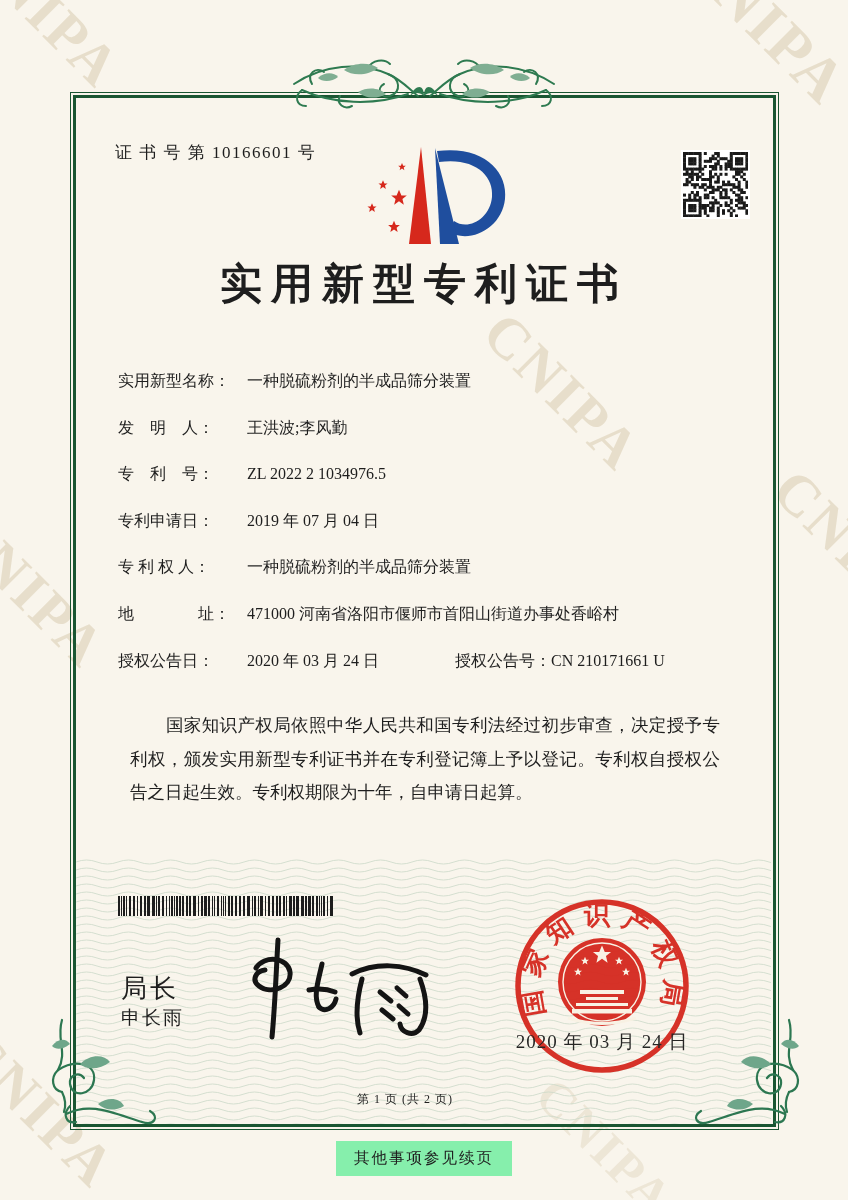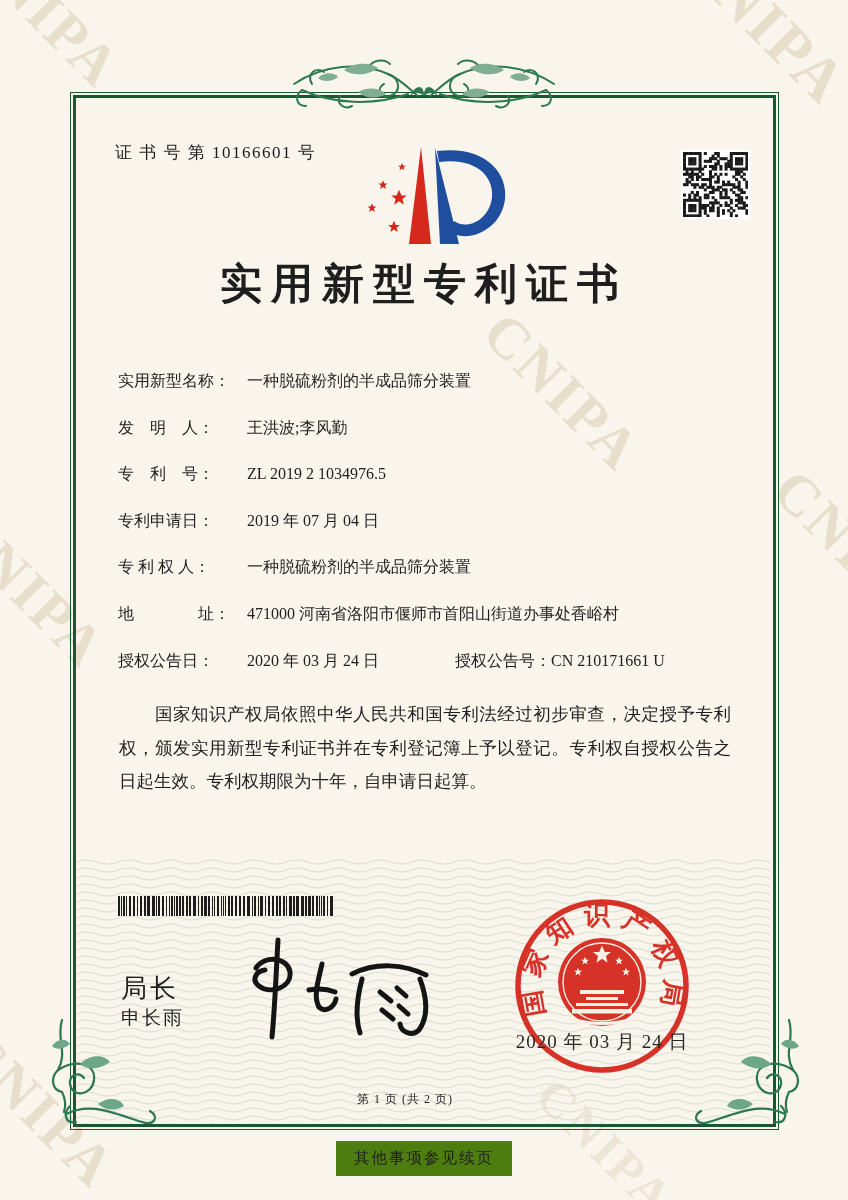--- a/index.html
+++ b/index.html
@@ -37,34 +37,34 @@
   }
   
   .row{position:absolute; left:118px; width:630px; font-size:16px; white-space:nowrap; z-index:2;}
   .lbl{display:inline-block; min-width:129px;}
   .grant-no{position:absolute; left:337px; top:0;}
   
   .bodytext{
     position:absolute; left:118px; top:697px; width:614px; z-index:2;
     font-size:17.5px; line-height:33.6px; text-align:justify;
   }
-  .bodytext p{margin:1px; text-indent:2.05em;}
+  .bodytext p{margin:12px; text-indent:2.05em;}
   
   .barcode{position:absolute; left:118px; top:896px; z-index:3;}
   .officer-title{position:absolute; left:121px; top:971px; font-size:26px; letter-spacing:3px; z-index:3;}
   .officer-name{position:absolute; left:121px; top:1005px; font-size:19px; letter-spacing:2px; z-index:3;}
   .signature{position:absolute; left:226px; top:934px; z-index:3;}
   .seal{position:absolute; left:502px; top:898px; z-index:4;}
   .page-info{
     position:absolute; left:405px; top:1091px; transform:translateX(-50%);
     font-size:12px; letter-spacing:1px; z-index:3;
   }
   .note-box{
     position:absolute; left:424px; top:1141px; transform:translateX(-50%);
-    background:#4d7c0f; padding:7px 18px; font-size:15.5px; letter-spacing:2px; z-index:2;
+    background:#86efac; padding:7px 18px; font-size:15.5px; letter-spacing:2px; z-index:2;
   }
 </style>
 </head>
 <body>
 
 <div class="page">
 
   <svg width="0" height="0" style="position:absolute" aria-hidden="true">
     <defs>
       <path id="star" d="M0,-10 L2.94,-3.09 L9.51,-3.09 L4.19,1.18 L5.88,8.09 L0,4 L-5.88,8.09 L-4.19,1.18 L-9.51,-3.09 L-2.94,-3.09 Z"></path>
@@ -454,21 +454,21 @@
 
   <div class="title">实用新型专利证书</div>
 
   <div class="row" style="top:371px">
     <span class="lbl">实用新型名称：</span><span>一种脱硫粉剂的半成品筛分装置</span>
   </div>
   <div class="row" style="top:418px">
     <span class="lbl">发　明　人：</span><span>王洪波;李风勤</span>
   </div>
   <div class="row" style="top:464px">
-    <span class="lbl">专　利　号：</span><span>ZL 2019 2 1034976.5</span>
+    <span class="lbl">专　利　号：</span><span>ZL 2022 2 1034976.5</span>
   </div>
   <div class="row" style="top:511px">
     <span class="lbl">专利申请日：</span><span>2019 年 07 月 04 日</span>
   </div>
   <div class="row" style="top:557px">
     <span class="lbl">专 利 权 人：</span><span>一种脱硫粉剂的半成品筛分装置</span>
   </div>
   <div class="row" style="top:604px">
     <span class="lbl">地　　　　址：</span><span>471000 河南省洛阳市偃师市首阳山街道办事处香峪村</span>
   </div>

